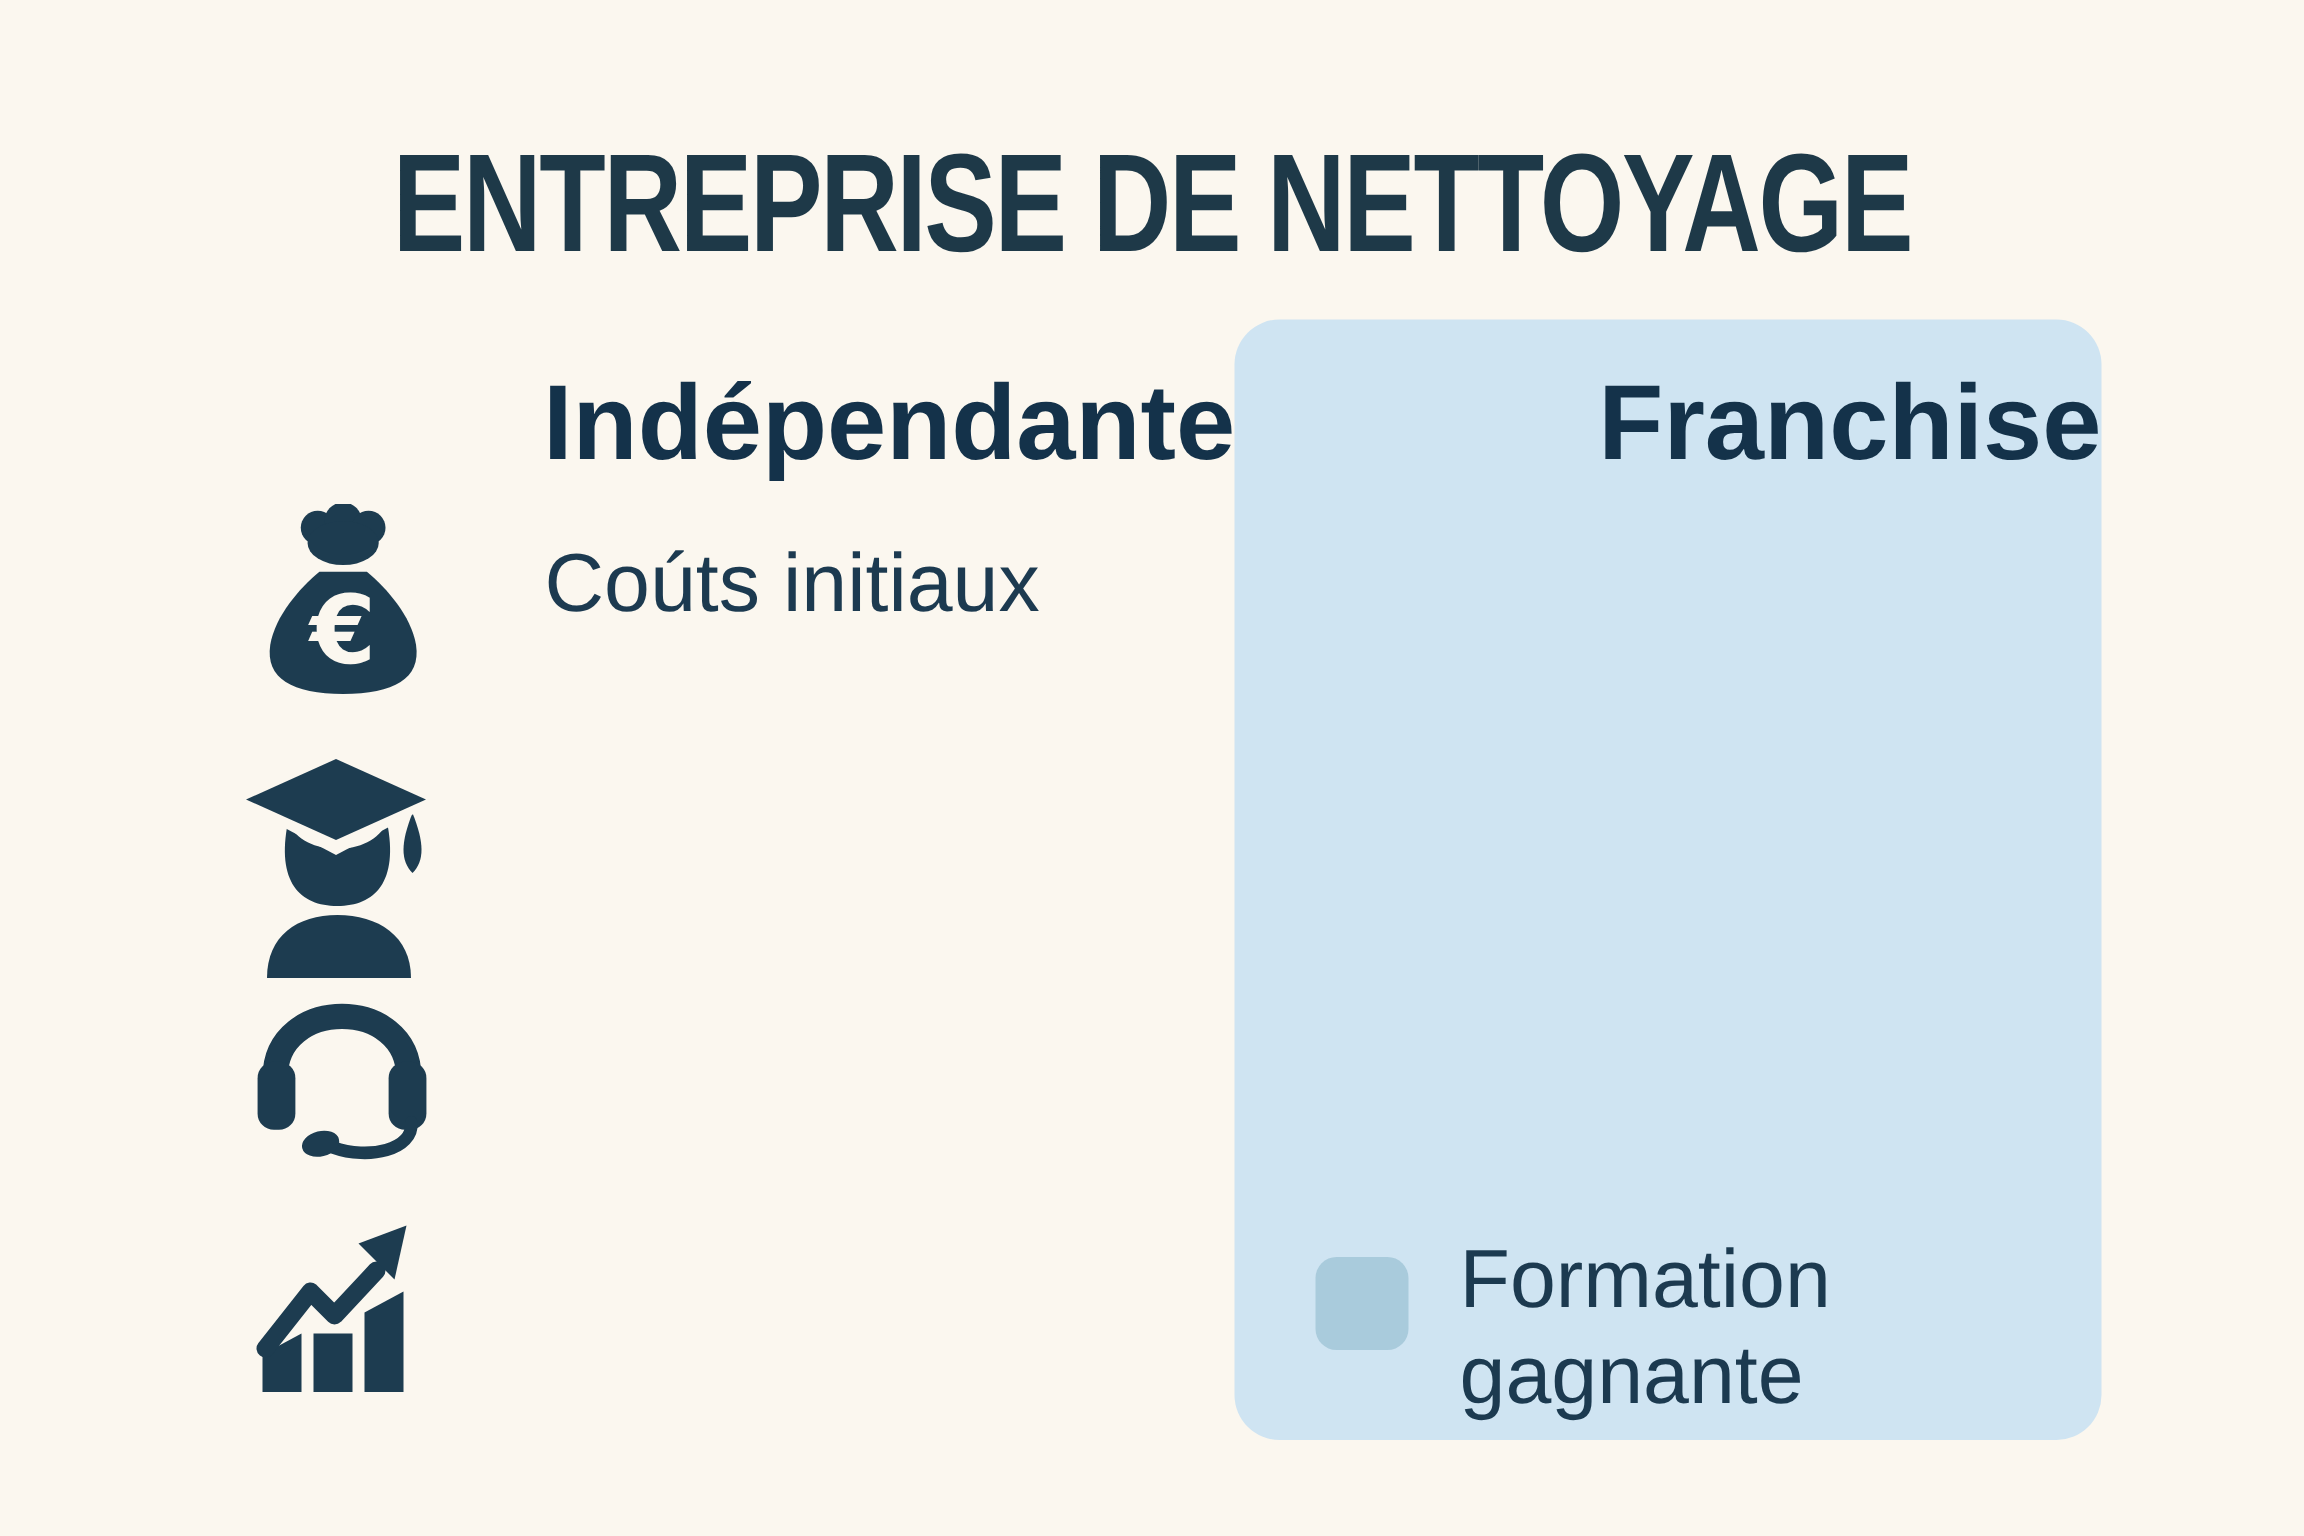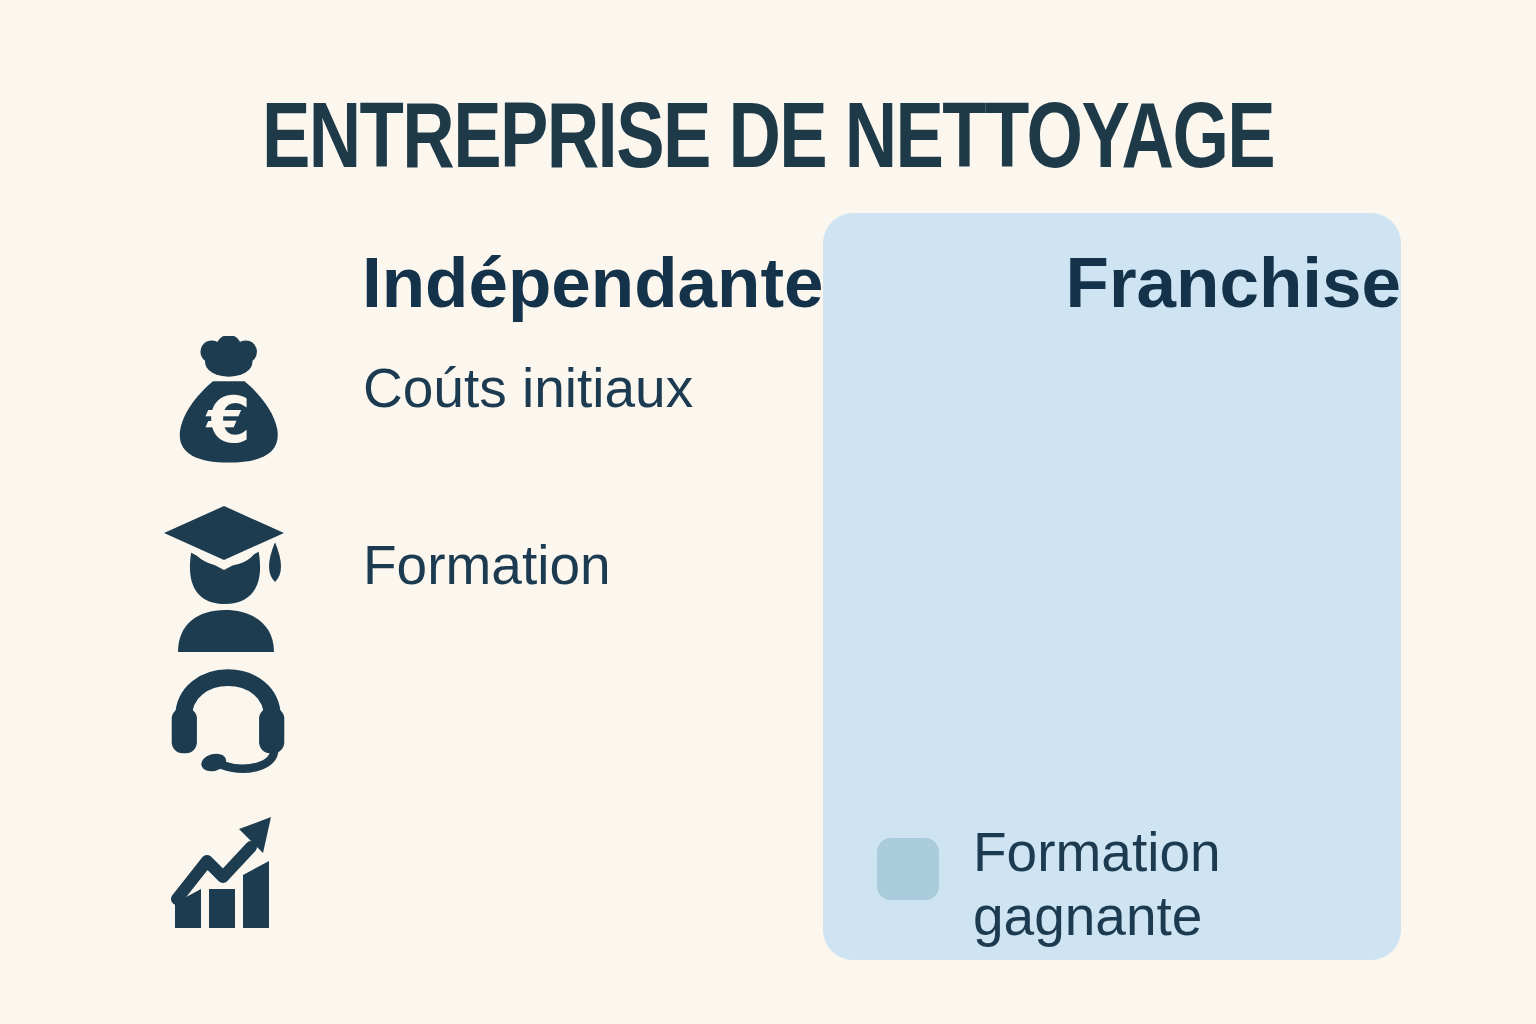--- a/index.html
+++ b/index.html
@@ -71,21 +71,20 @@
 
   <div class="icon" style="left:160px;top:502px;width:134px;height:150px;">
     <svg viewBox="0 0 130 150" width="134" height="150">
       <path class="ic-fill" d="M30,46 C22,86 38,102 63,102 C88,102 104,86 96,46 C86,70 40,70 30,46 Z"></path>
       <path class="ic-fill" d="M113,40 C121,60 121,72 113,80 C105,72 105,60 113,40 Z"></path>
       <polygon class="ic-bg" points="62,-6 134,30 62,68 -10,30"></polygon>
       <polygon class="ic-fill" points="62,4 122,31 62,58 2,31"></polygon>
       <path class="ic-fill" d="M16,150 C16,122 36,108 63,108 C90,108 112,122 112,150 Z"></path>
     </svg>
   </div>
-  <div class="feat-label" style="top:534px;">Formation</div>
 
   <div class="icon" style="left:165px;top:664px;width:126px;height:118px;">
     <svg viewBox="0 0 150 140" width="126" height="118">
       <path class="ic-stroke" d="M22,64 C22,0 128,0 128,64" stroke-width="20"></path>
       <rect class="ic-fill" x="8" y="52" width="30" height="54" rx="13"></rect>
       <rect class="ic-fill" x="112" y="52" width="30" height="54" rx="13"></rect>
       <path class="ic-stroke" d="M130,100 C132,122 96,130 68,120" stroke-width="10" stroke-linecap="round"></path>
       <ellipse class="ic-fill" cx="58" cy="117" rx="15" ry="10" transform="rotate(-14 58 117)"></ellipse>
     </svg>
   </div>

